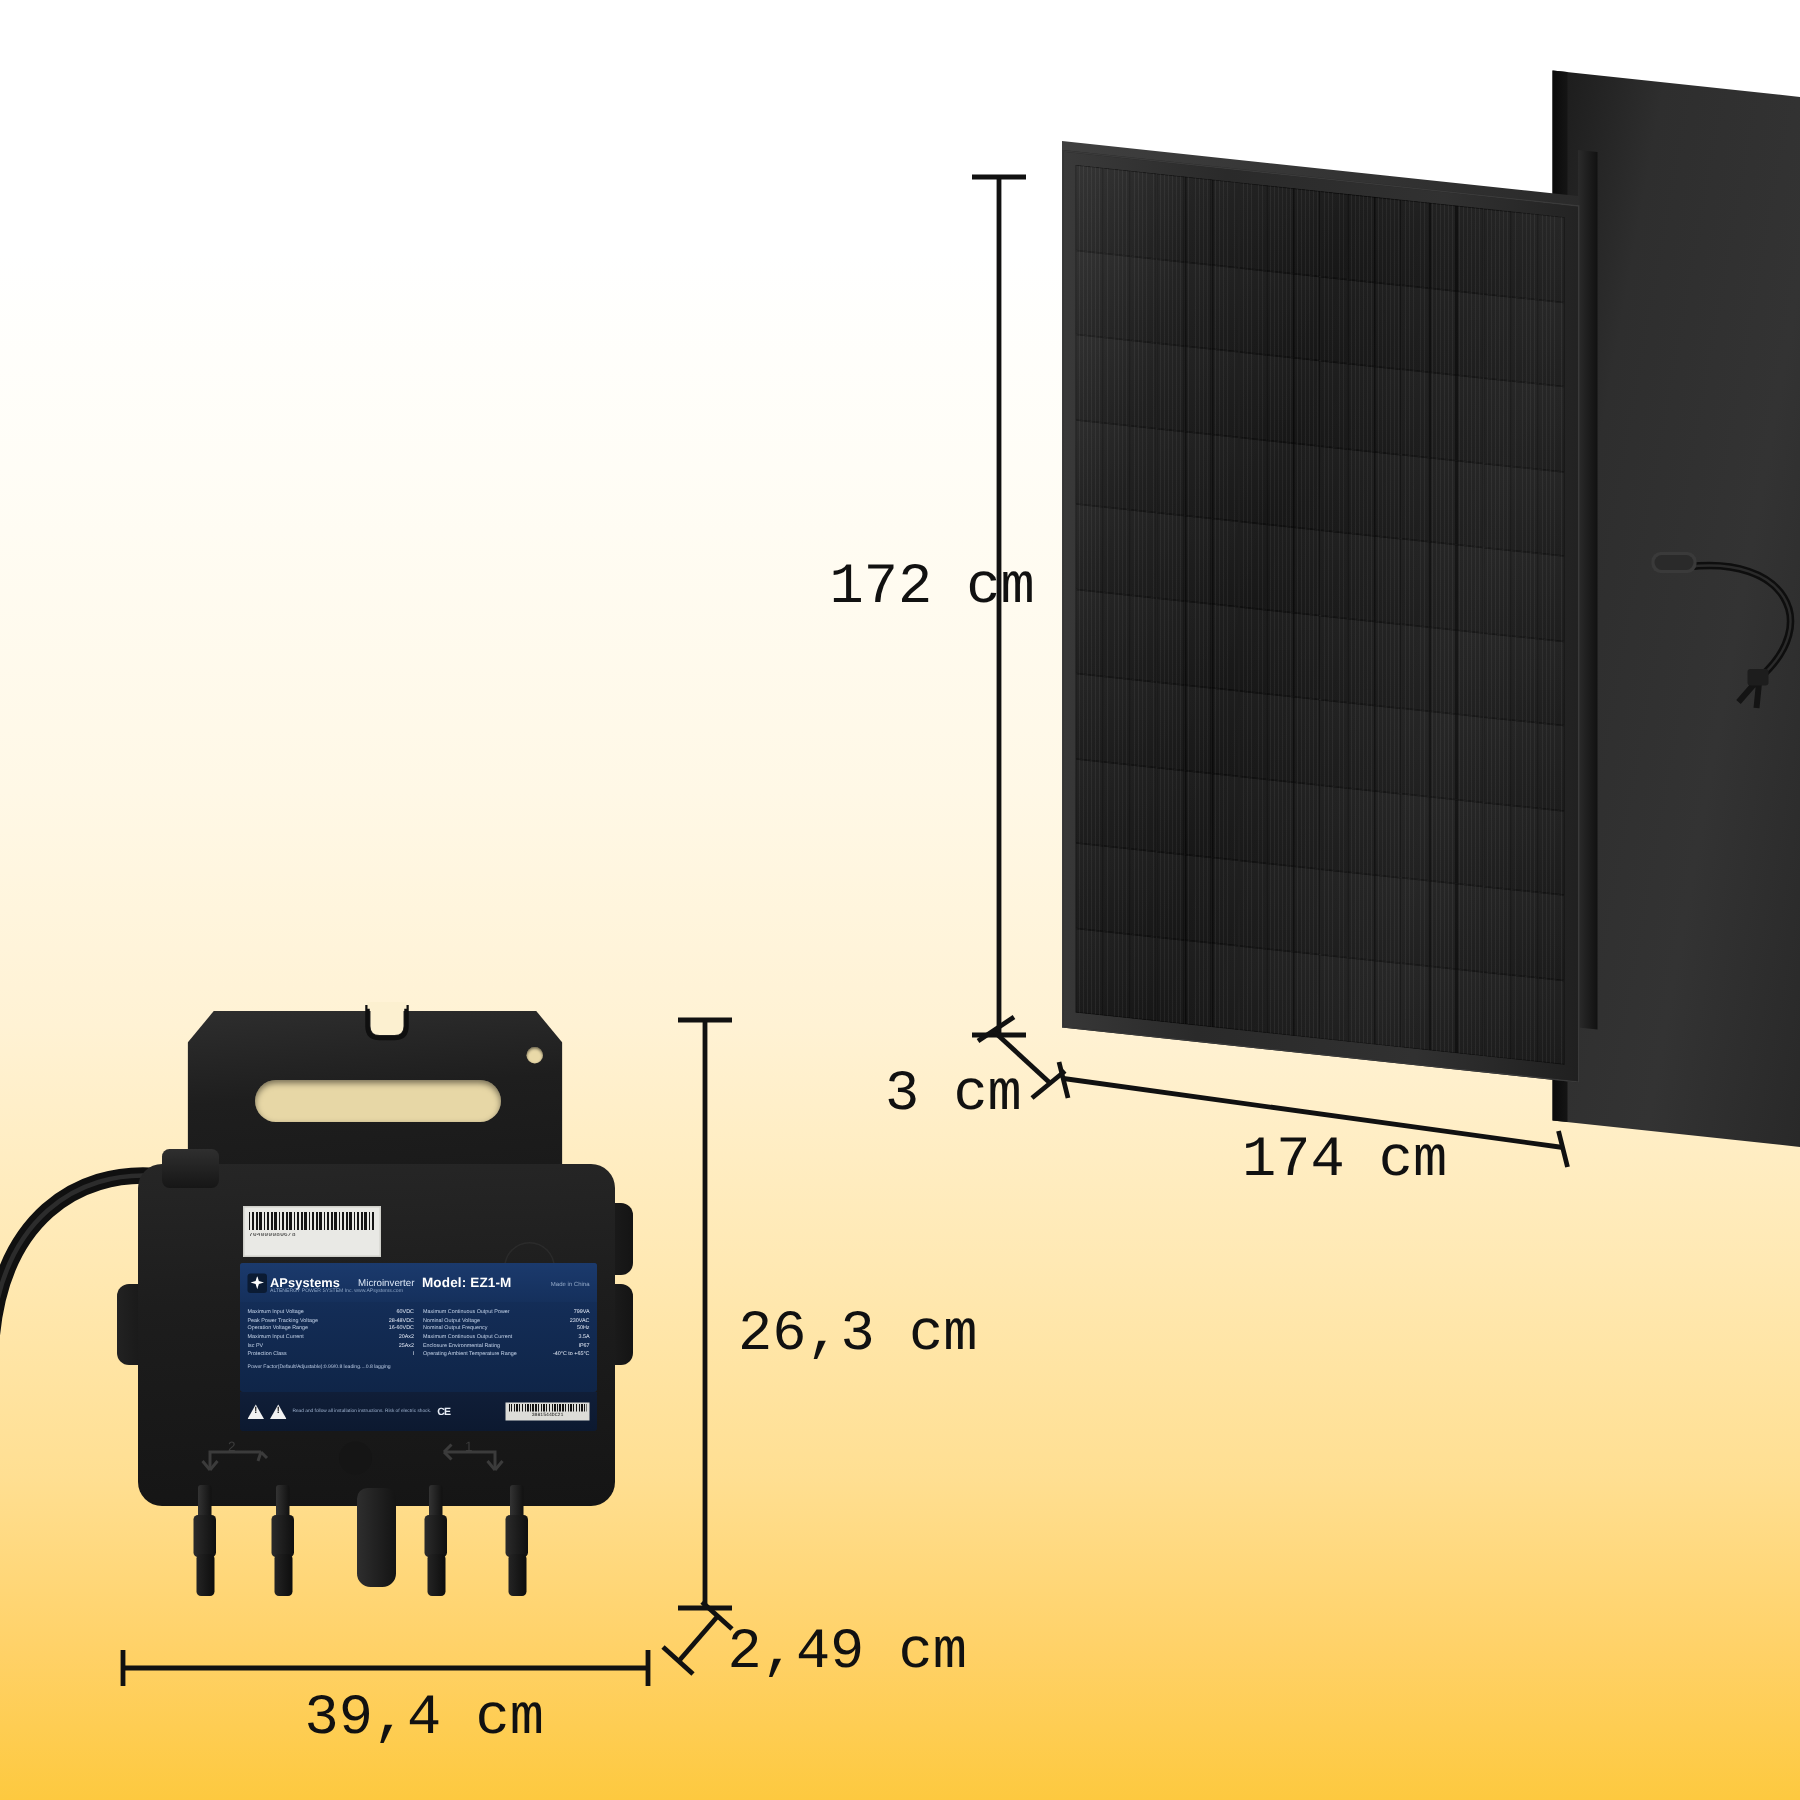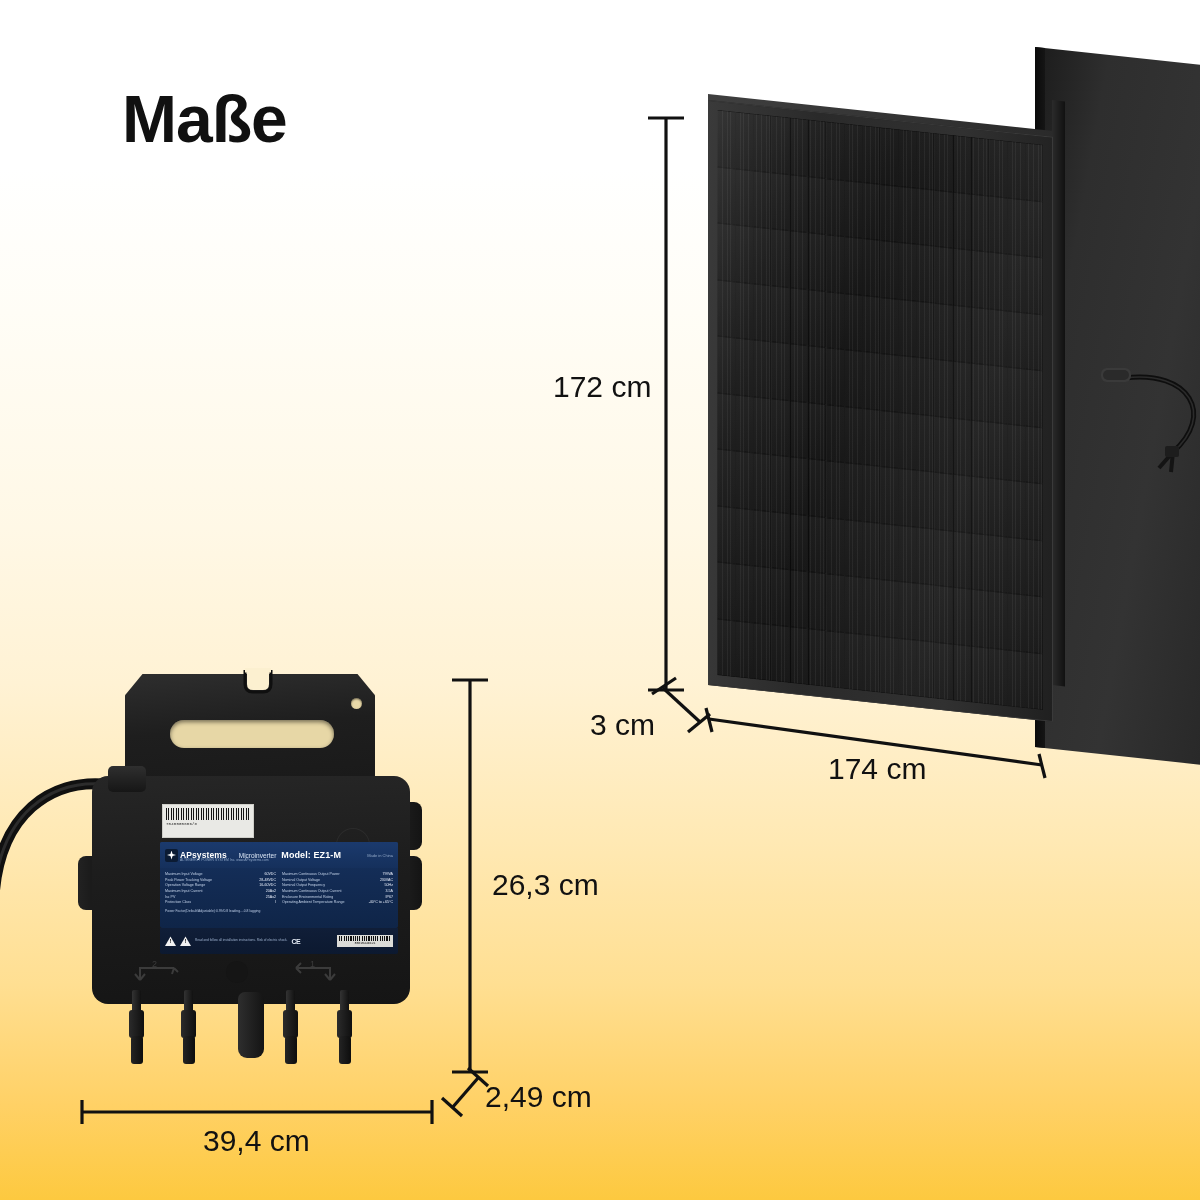--- a/index.html
+++ b/index.html
@@ -233,30 +233,29 @@
   }
   .circle-emb{
     position:absolute;left:296px;top:168px;width:34px;height:34px;
     border-radius:50%;
     box-shadow:inset 0 0 0 1px rgba(255,255,255,.05);
   }
 
   
   .dim-svg{position:absolute;left:0;top:0;width:1200px;height:1200px;pointer-events:none;}
   .dim-label{
-    position:absolute;font-size:30px;color:#111;white-space:nowrap;
-    font-family:Liberation Sans, sans-serif;
+    position:absolute;font-size:38px;color:#111;white-space:nowrap;
+    font-family:Liberation Mono, monospace;
   }
 </style>
 </head>
 <body>
 
 <div id="stage">
 
-  <div id="title">Maße</div>
 
   <div id="panel-group">
 
     <div class="back-module"></div>
     <div class="back-module-edge"></div>
 
     <svg class="cable-svg" viewBox="0 0 140 130">
       <path d="M30 18 C 95 10, 120 55, 78 92" fill="none" stroke="#0e0e0e" stroke-width="5"></path>
       <path d="M30 18 C 95 10, 120 55, 78 92" fill="none" stroke="#2b2b2b" stroke-width="1.6"></path>
       <rect x="6" y="8" width="30" height="14" rx="6" fill="#3a3a3a"></rect>

